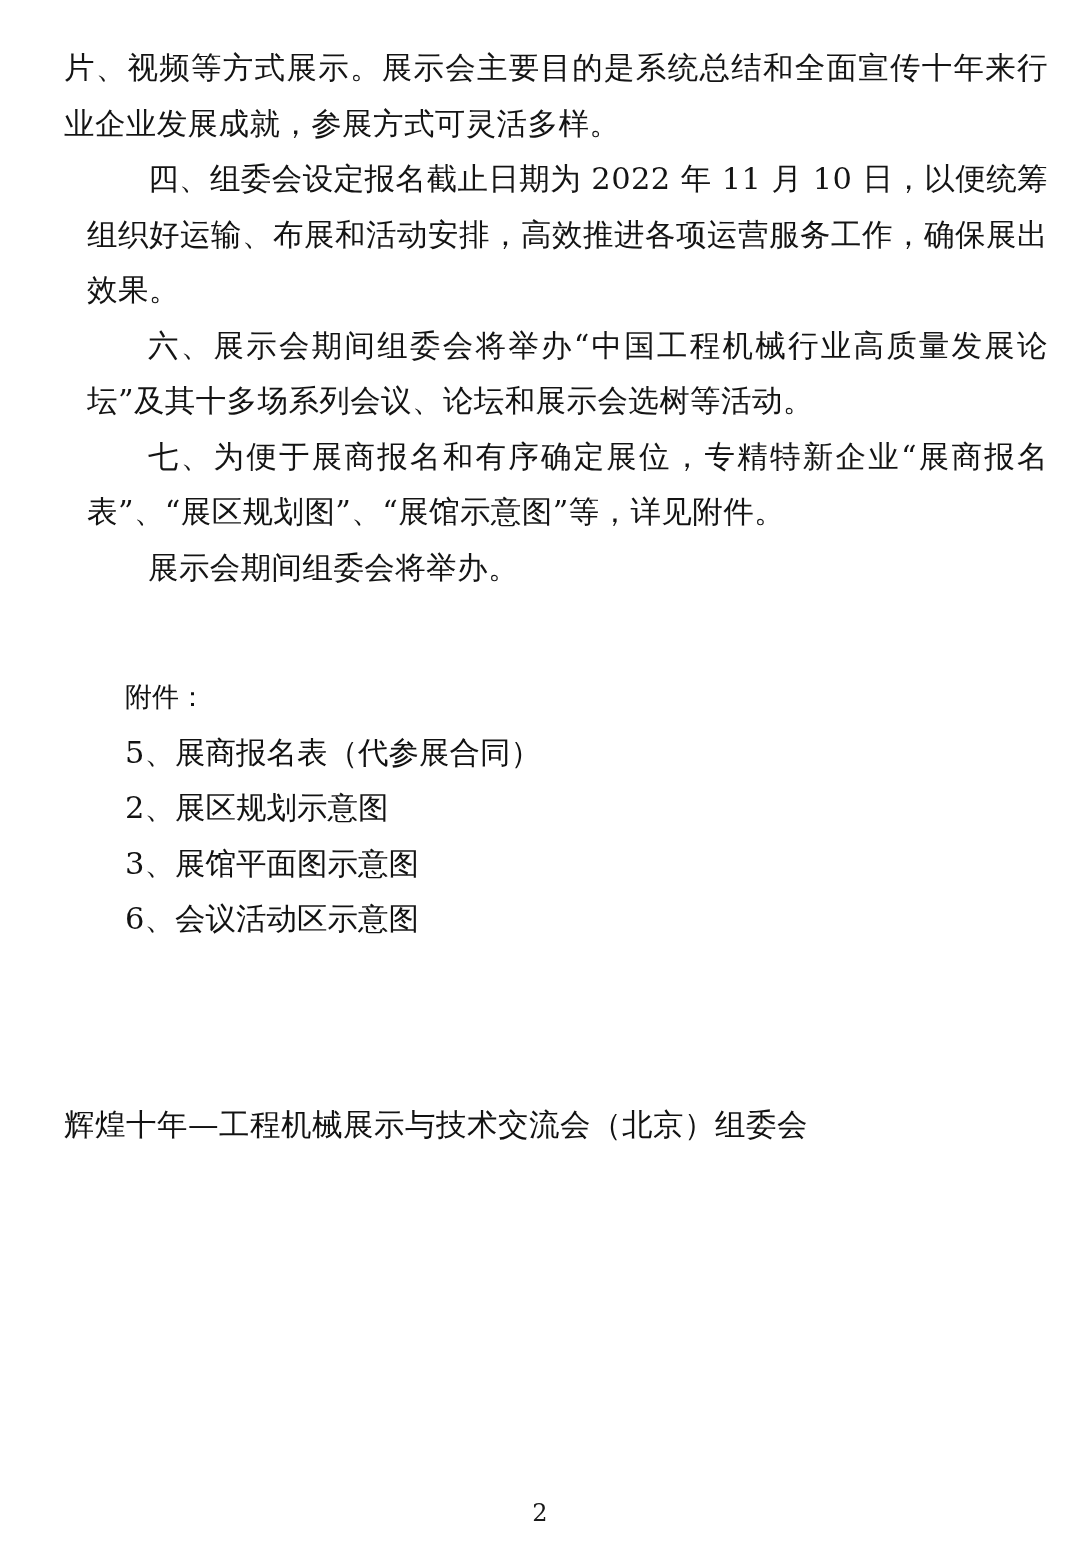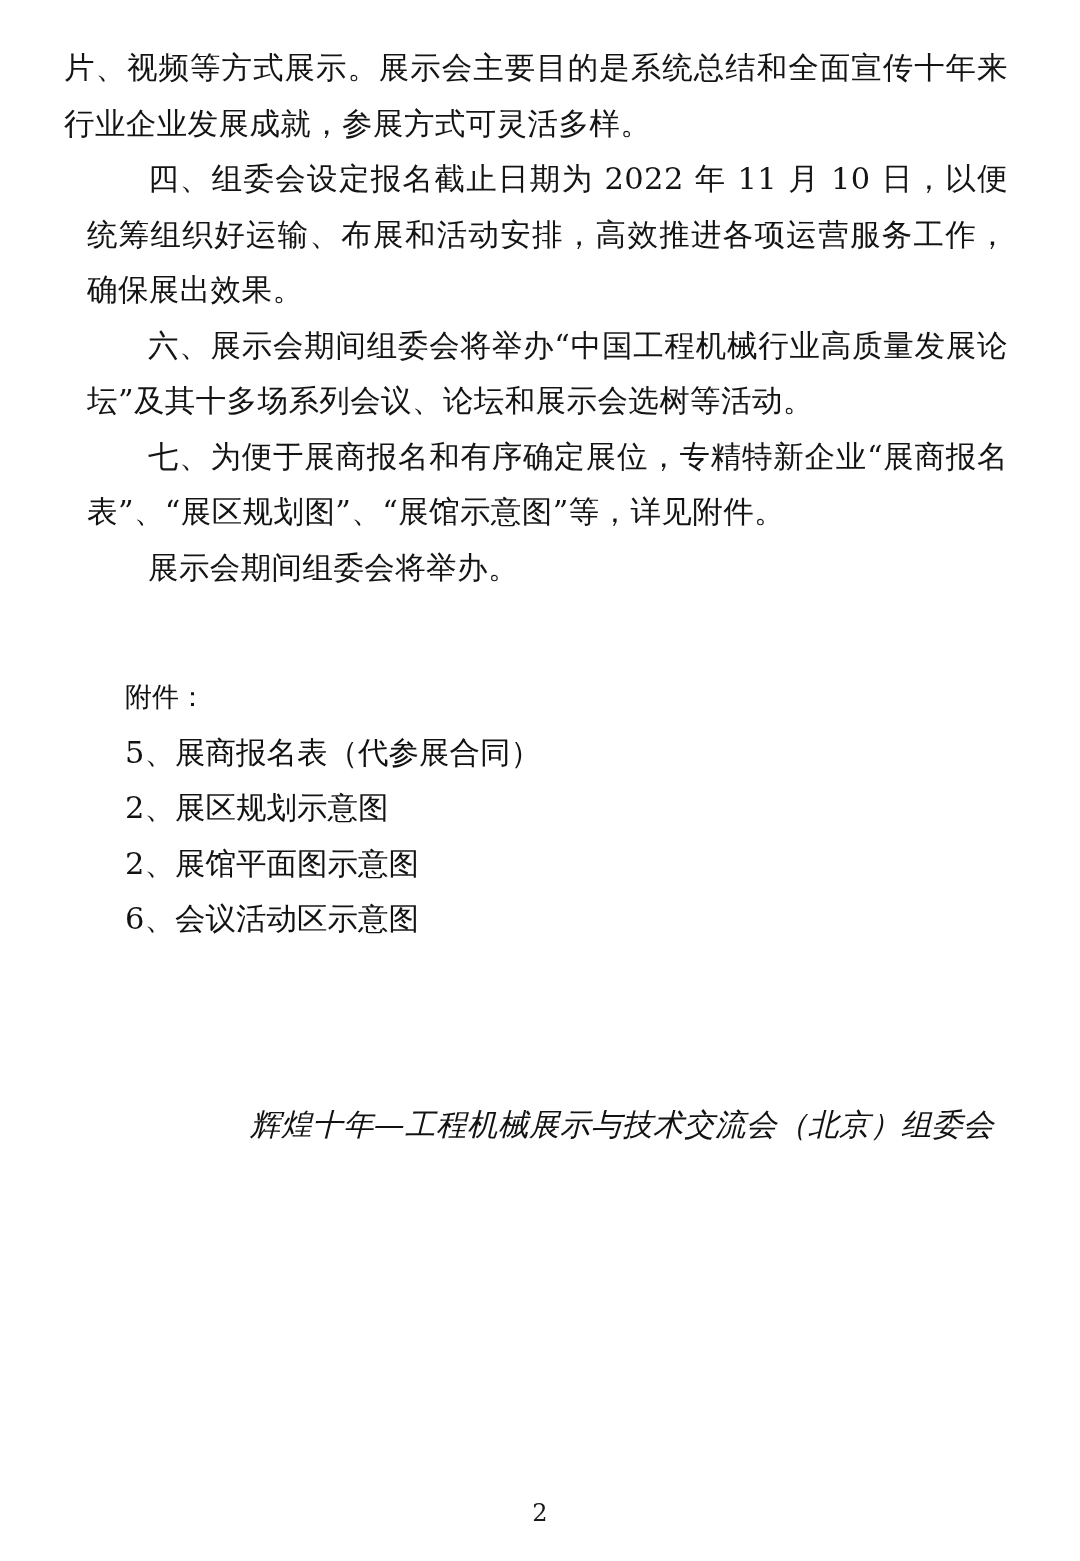--- a/index.html
+++ b/index.html
@@ -13,21 +13,21 @@
     font-family: "DejaVu Serif", "Liberation Serif", serif;
     color: #121212;
     position: relative;
     overflow: hidden;
   }
   .page {
     position: relative;
     width: 1080px;
     height: 1561px;
     box-sizing: border-box;
-    padding: 40px 72px 0 64px;
+    padding: 40px 32px 0 64px;
   }
   .body-text {
     font-size: 30.5px;
     line-height: 55.5px;
     letter-spacing: 0.4px;
     text-align: justify;
     text-justify: inter-ideograph;
     color: #141414;
   }
   .para {
@@ -48,23 +48,21 @@
     line-height: 55.5px;
   }
   .att-item {
     margin: 0;
     text-indent: 61px;
     font-size: 30.5px;
     line-height: 55.5px;
   }
   .signature {
     margin-top: 150px;
-    text-align: right;
     padding-right: 14px;
-    font-style: italic;
   }
   .sig-line {
     font-size: 30.5px;
     line-height: 55.5px;
     margin: 0;
     letter-spacing: 0.5px;
   }
   .sig-line.date {
     margin-top: 6px;
   }
@@ -89,21 +87,21 @@
     <p class="para indent">四、组委会设定报名截止日期为 2022 年 11 月 10 日，以便统筹组织好运输、布展和活动安排，高效推进各项运营服务工作，确保展出效果。</p>
     <p class="para indent">六、展示会期间组委会将举办“中国工程机械行业高质量发展论坛”及其十多场系列会议、论坛和展示会选树等活动。</p>
     <p class="para indent">七、为便于展商报名和有序确定展位，专精特新企业“展商报名表”、“展区规划图”、“展馆示意图”等，详见附件。</p>
     <p class="para indent">展示会期间组委会将举办。</p>
   </div>
 
   <div class="attachments">
     <p class="att-title">附件：</p>
     <p class="att-item">5、展商报名表（代参展合同）</p>
     <p class="att-item">2、展区规划示意图</p>
-    <p class="att-item">2、展馆平面图示意图</p>
+    <p class="att-item">3、展馆平面图示意图</p>
     <p class="att-item">6、会议活动区示意图</p>
   </div>
 
   <div class="signature">
     <p class="sig-line">辉煌十年—工程机械展示与技术交流会（北京）组委会</p>
   </div>
 
   <div class="page-number">2</div>
 
 </div>

